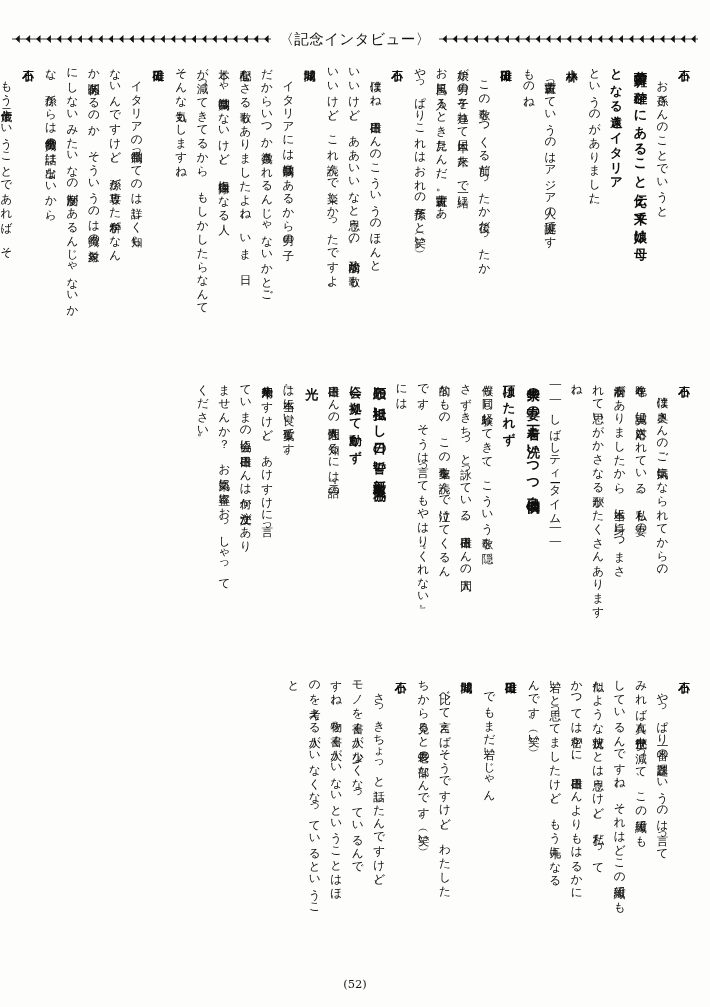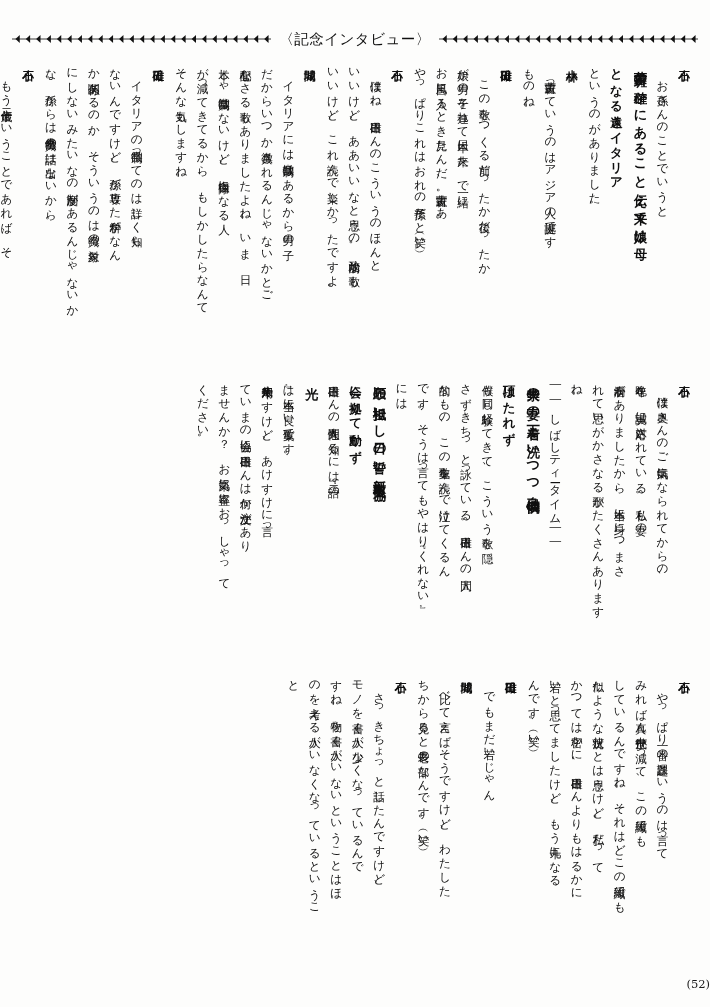--- a/index.html
+++ b/index.html
@@ -99,21 +99,21 @@
     font-size: 11.6px;
     letter-spacing: 0.8px;
   }
 
   
   .footer {
     position: absolute;
     left: 0;
     right: 0;
     bottom: 16px;
-    text-align: right;
+    text-align: center;
     font-size: 11.5px;
     color: #1a1a1a;
   }
 </style>
 </head>
 <body>
 
 <div class="page">
 
   <div class="header">

